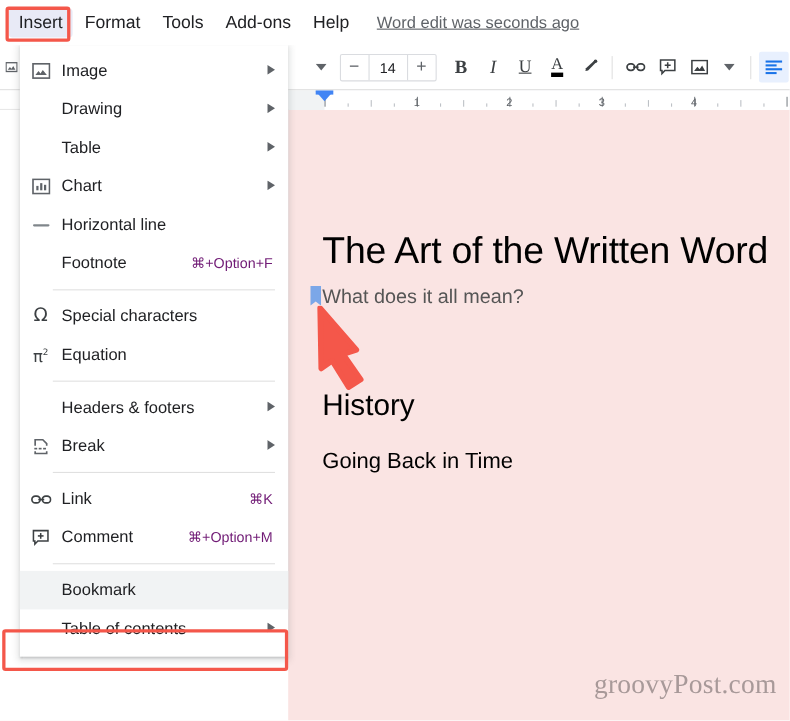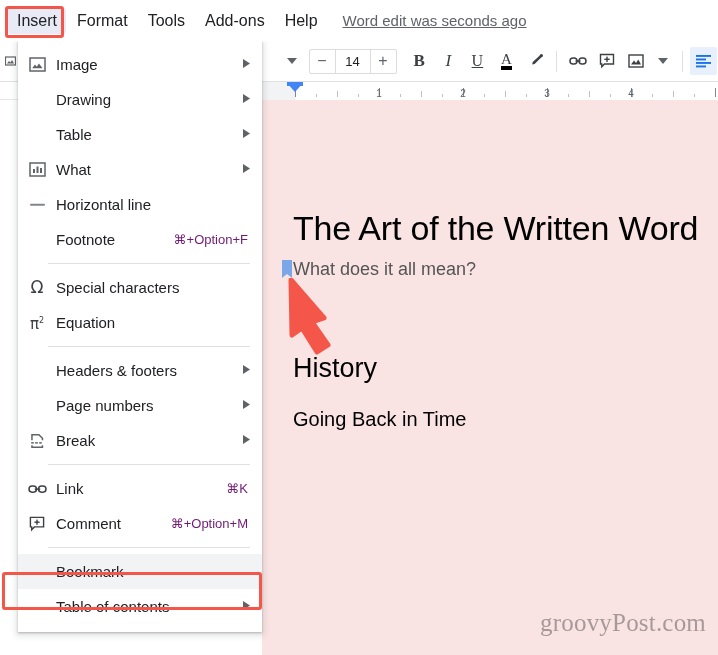--- a/index.html
+++ b/index.html
@@ -466,21 +466,21 @@
       </div>
       <div class="mi">
         <div class="mi-icon">
           <svg xmlns="http://www.w3.org/2000/svg" width="17" height="15" viewBox="0 0 17 15">
             <rect x="1" y="1" width="15" height="13" fill="none" stroke="#5f6368" stroke-width="1.5"></rect>
             <rect x="4" y="7" width="2" height="4" fill="#5f6368"></rect>
             <rect x="7.5" y="4.5" width="2" height="6.5" fill="#5f6368"></rect>
             <rect x="11" y="6" width="2" height="5" fill="#5f6368"></rect>
           </svg>
         </div>
-        <div class="mi-label">What</div>
+        <div class="mi-label">Chart</div>
         <div class="mi-arrow"><svg xmlns="http://www.w3.org/2000/svg" width="7" height="9" viewBox="0 0 7 9" style="display:inline-block">
             <path d="M0 0 L7 4.5 L0 9 Z" fill="#5f6368"></path>
           </svg></div>
       </div>
       <div class="mi">
         <div class="mi-icon">
           <svg xmlns="http://www.w3.org/2000/svg" width="17" height="15" viewBox="0 0 17 15">
             <rect x="1" y="6.8" width="15" height="2" rx="1" fill="#80868b"></rect>
           </svg>
         </div>
@@ -501,27 +501,20 @@
       <div class="mi">
         <div class="mi-icon">
           <span style="font-size:15px;color:#3c4043;font-family:'DejaVu Sans',sans-serif;line-height:15px;">π<sup style="font-size:8px;">2</sup></span>
         </div>
         <div class="mi-label">Equation</div>
       </div>
       <div class="mi-sep"></div>
       <div class="mi">
         <div class="mi-icon"></div>
         <div class="mi-label">Headers &amp; footers</div>
-        <div class="mi-arrow"><svg xmlns="http://www.w3.org/2000/svg" width="7" height="9" viewBox="0 0 7 9" style="display:inline-block">
-            <path d="M0 0 L7 4.5 L0 9 Z" fill="#5f6368"></path>
-          </svg></div>
-      </div>
-      <div class="mi">
-        <div class="mi-icon"></div>
-        <div class="mi-label">Page numbers</div>
         <div class="mi-arrow"><svg xmlns="http://www.w3.org/2000/svg" width="7" height="9" viewBox="0 0 7 9" style="display:inline-block">
             <path d="M0 0 L7 4.5 L0 9 Z" fill="#5f6368"></path>
           </svg></div>
       </div>
       <div class="mi">
         <div class="mi-icon">
           <svg xmlns="http://www.w3.org/2000/svg" width="15" height="16" viewBox="0 0 15 16">
             <path d="M1.2 1 H9.2 L13.2 5 V7.2 H11.7 V5.6 L8.6 2.5 H2.7 V7.2 H1.2 Z" fill="#5f6368"></path>
             <rect x="1.2" y="9.1" width="2.6" height="1.5" fill="#5f6368"></rect>
             <rect x="5.2" y="9.1" width="2.6" height="1.5" fill="#5f6368"></rect>

